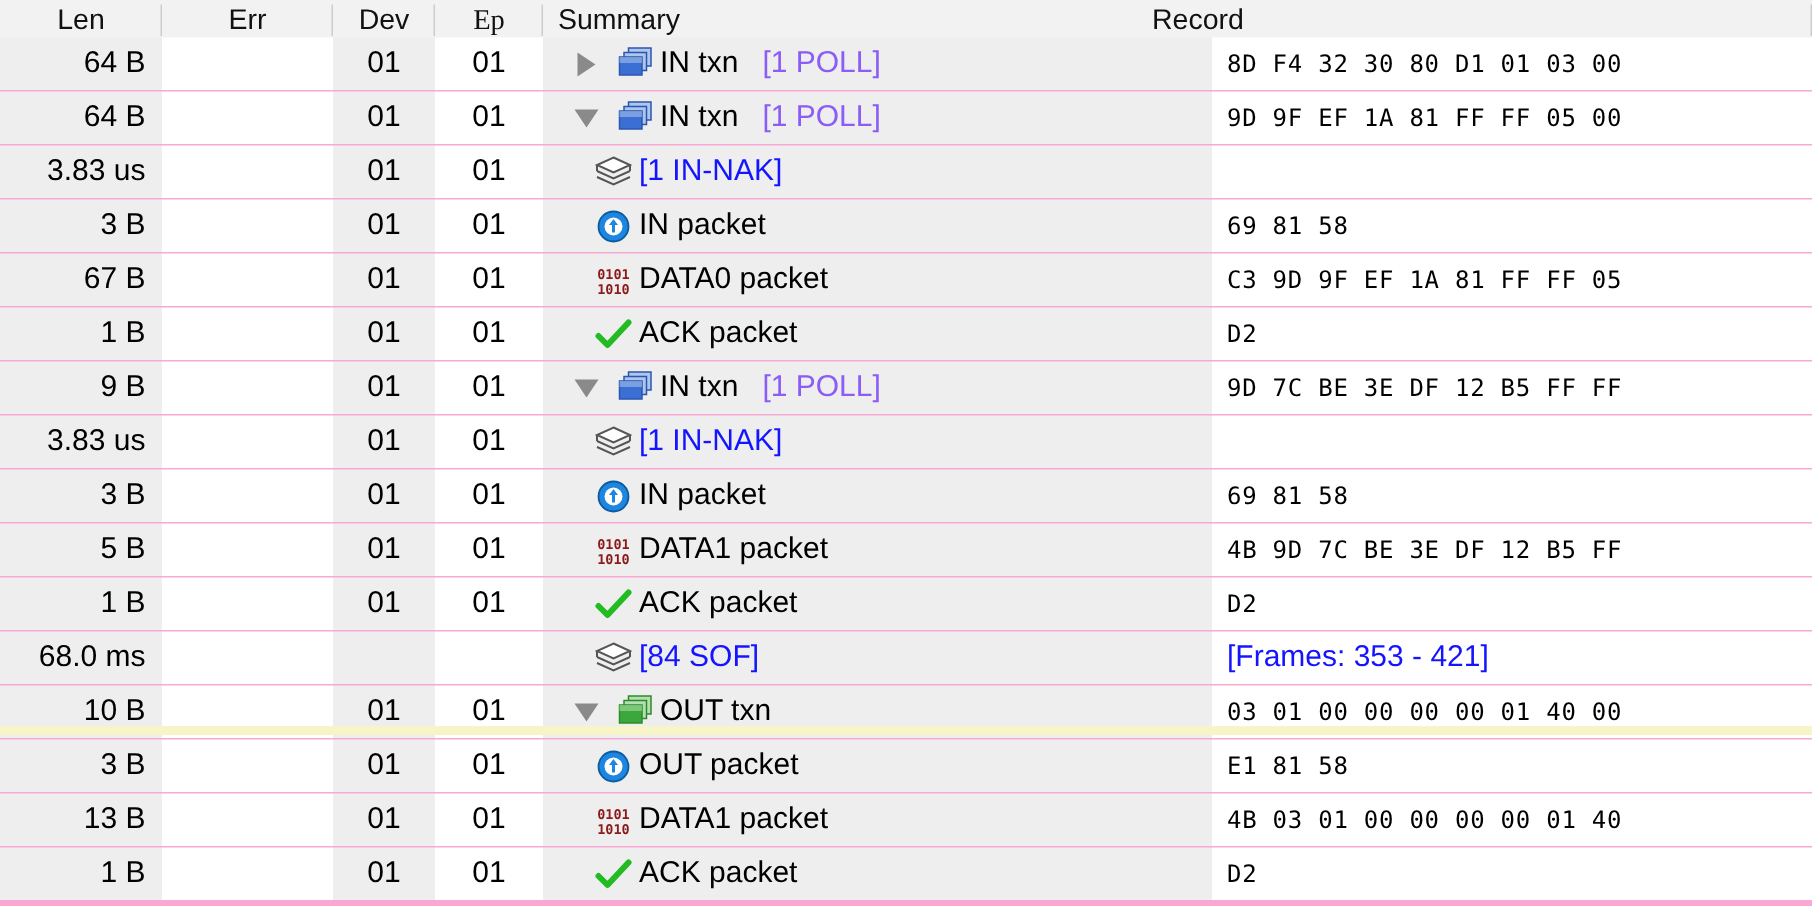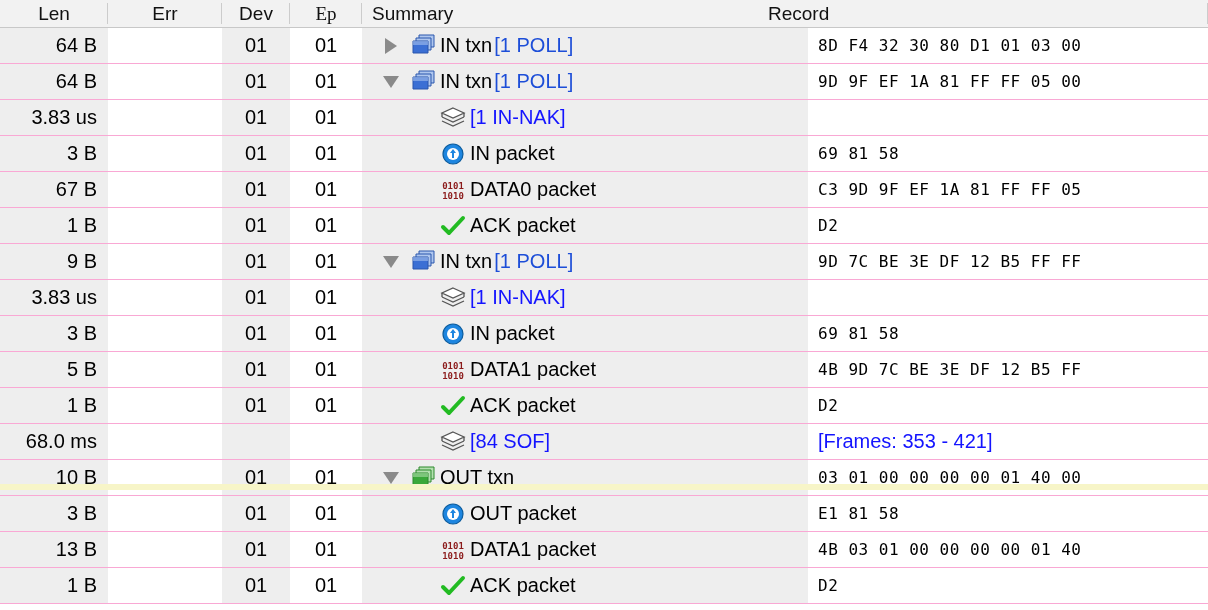--- a/index.html
+++ b/index.html
@@ -36,21 +36,21 @@
   .h-err{width:114px;justify-content:center;}
   .h-dev{width:68px;justify-content:center;}
   .h-ep{width:72px;justify-content:center;font-family:Liberation Serif, serif;}
   .h-rec{width:446px;padding-left:6px;}
   .h-sum{width:400px;padding-left:10px;}
 
   
   .rows{position:relative;}
   .row{
     display:flex;height:36px;box-sizing:border-box;
-    border-bottom:1px solid #f9a8d4;
+    border-bottom:4px solid #f9a8d4;
     align-items:flex-end;
   }
   .c{
     box-sizing:border-box;height:35px;
     display:flex;align-items:center;
     font-size:20px;color:#000;
     overflow:hidden;white-space:nowrap;
   }
   .c-len{width:108px;justify-content:flex-end;padding-right:11px;background:#eeeeee;}
   .c-err{width:114px;background:#ffffff;}
@@ -78,24 +78,24 @@
   .tri.down{
     border-left:8px solid transparent;border-right:8px solid transparent;
     border-top:12px solid #8a8a8a;
   }
   .ico{
     width:34px;flex:0 0 34px;display:flex;
     align-items:center;justify-content:center;
   }
   .rec-label{font-size:20px;color:#000;}
   .rec-label.blue{color:#1414ff;}
-  .rec-extra{font-size:20px;color:#1d4ed8;margin-left:2px;}
+  .rec-extra{font-size:20px;color:#8b5cf6;margin-left:16px;}
 
   .ind-0{padding-left:14px;}
-  .ind-1{padding-left:44px;}
+  .ind-1{}
 
   
   .bottom-strip{
     position:absolute;left:0;right:0;bottom:0;height:6px;
     display:flex;
   }
   .bs{height:6px;background:#f7f5c8;box-sizing:border-box;}
   .bs-len{width:108px;}
   .bs-err{width:114px;}
   .bs-dev{width:68px;}

